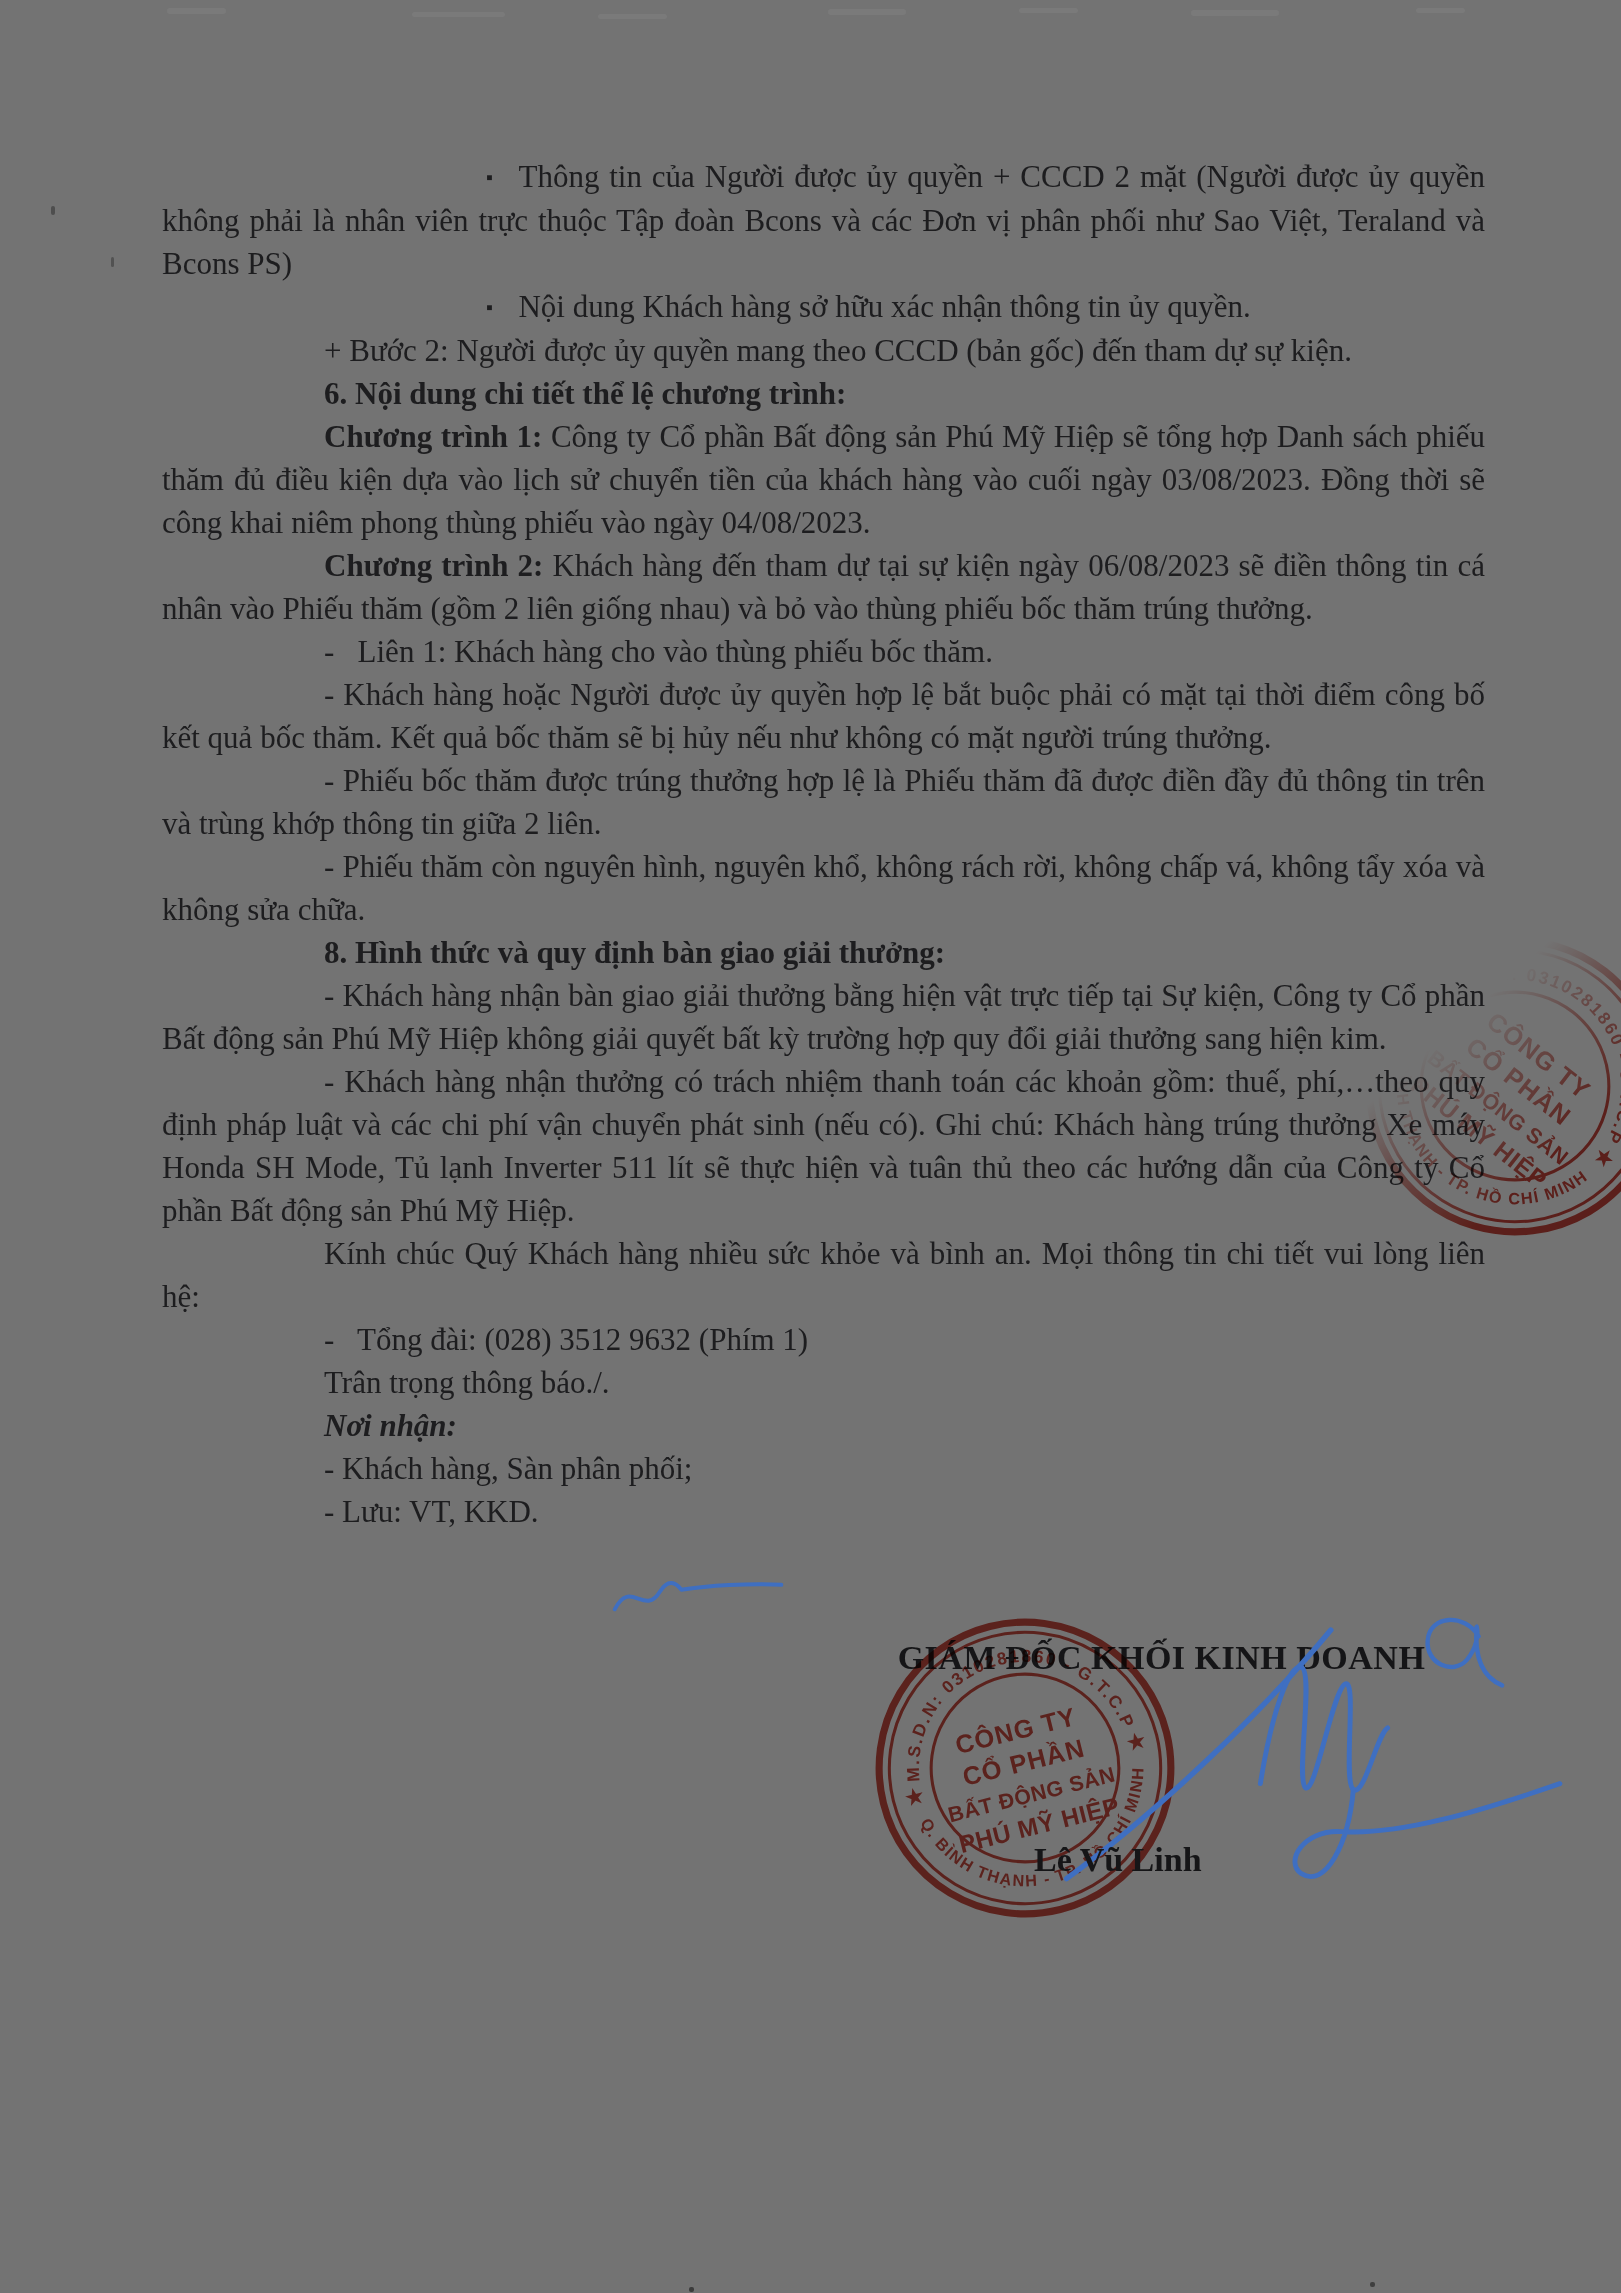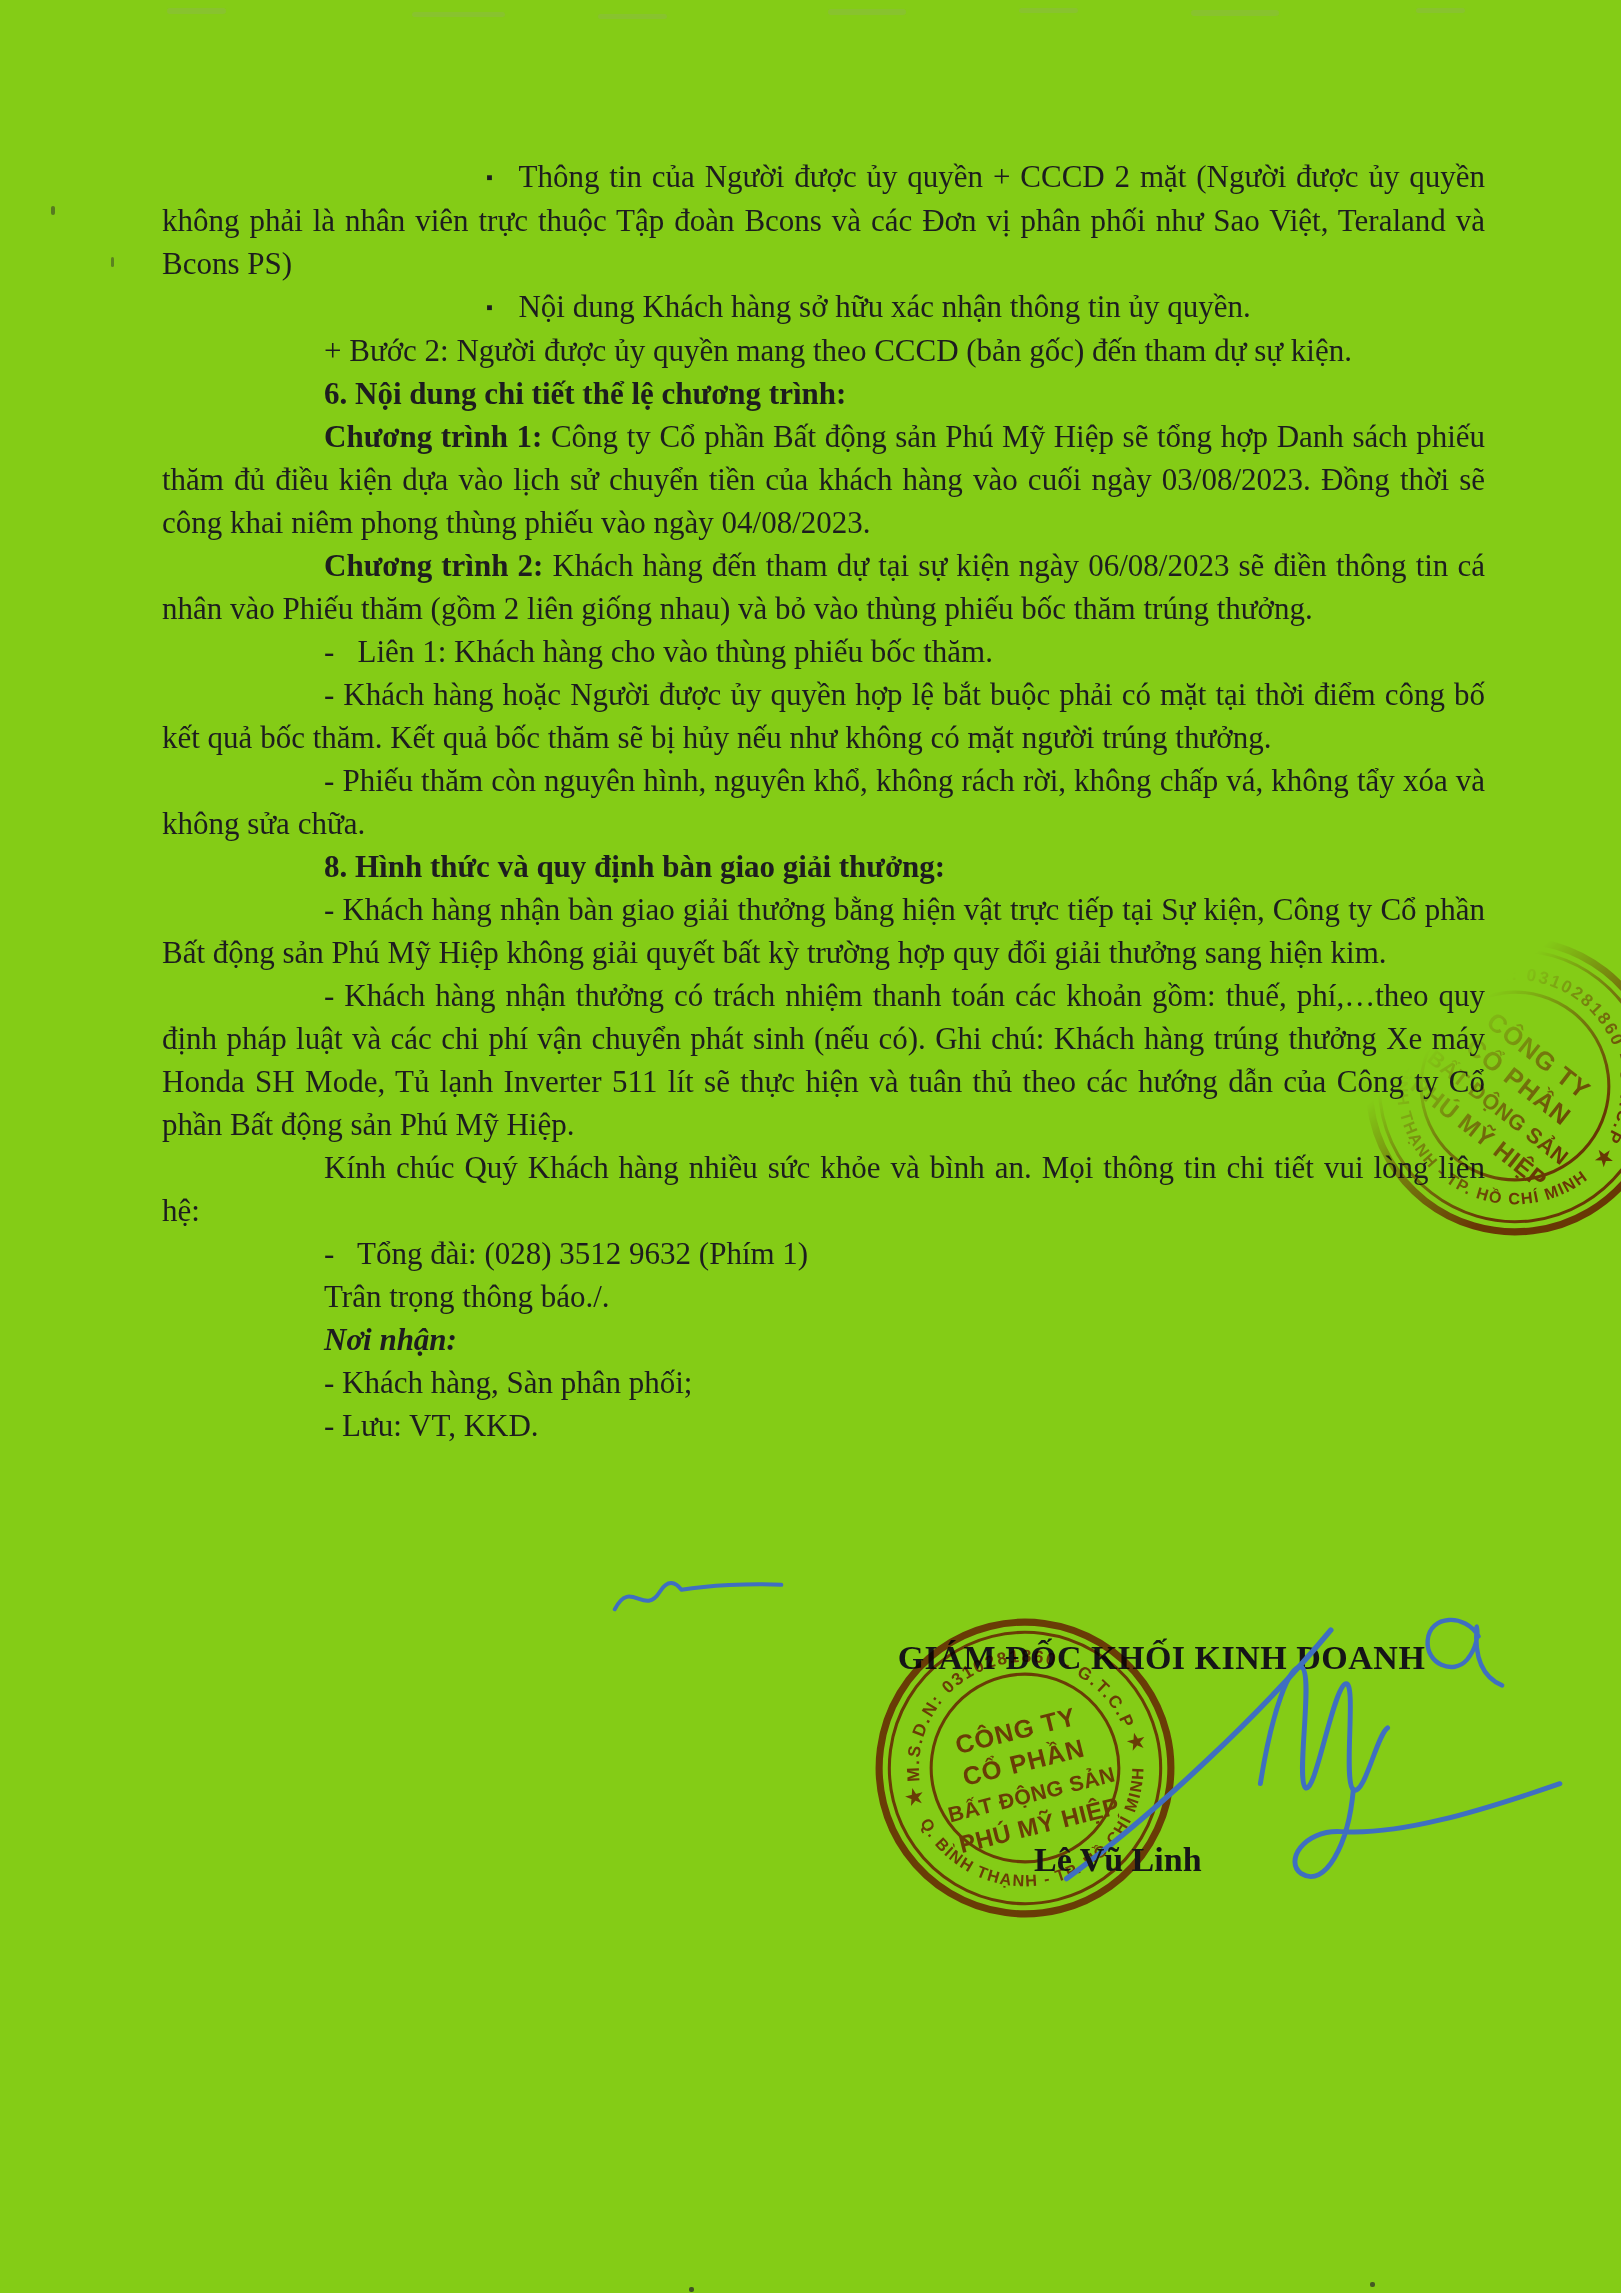--- a/index.html
+++ b/index.html
@@ -1,17 +1,17 @@
 <!DOCTYPE html>
 <html><head>
 <meta charset="utf-8">
 <style>
   html,body{margin:0;padding:0;background:#e9e9e9;}
   .page{
-    position:relative;width:1621px;height:2294px;background:#84cc16;
+    position:relative;width:1621px;height:2294px;background:#737373;
     overflow:hidden;font-family:"Liberation Serif",serif;color:#1d1d1f;
   }
   
   .doc{
     position:absolute;left:162px;top:155px;width:1323px;
     font-size:31px;line-height:43px;text-align:justify;
   }
   .doc p{margin:0;text-indent:162px;}
   .doc p.hang{white-space:pre-wrap;}
   .b{font-weight:bold;}
@@ -72,20 +72,21 @@
 
     <p class="b">6. Nội dung chi tiết thể lệ chương trình:</p>
 
     <p><span class="b">Chương trình 1:</span><span> Công ty Cổ phần Bất động sản Phú Mỹ Hiệp sẽ tổng hợp Danh sách phiếu thăm đủ điều kiện dựa vào lịch sử chuyển tiền của khách hàng vào cuối ngày 03/08/2023. Đồng thời sẽ công khai niêm phong thùng phiếu vào ngày 04/08/2023.</span></p>
 
     <p><span class="b">Chương trình 2:</span><span> Khách hàng đến tham dự tại sự kiện ngày 06/08/2023 sẽ điền thông tin cá nhân vào Phiếu thăm (gồm 2 liên giống nhau) và bỏ vào thùng phiếu bốc thăm trúng thưởng.</span></p>
 
     <p class="hang">-   Liên 1: Khách hàng cho vào thùng phiếu bốc thăm.</p>
 
     <p>- Khách hàng hoặc Người được ủy quyền hợp lệ bắt buộc phải có mặt tại thời điểm công bố kết quả bốc thăm. Kết quả bốc thăm sẽ bị hủy nếu như không có mặt người trúng thưởng.</p>
+    <p>- Phiếu bốc thăm được trúng thưởng hợp lệ là Phiếu thăm đã được điền đầy đủ thông tin trên và trùng khớp thông tin giữa 2 liên.</p>
     <p>-  Phiếu thăm còn nguyên hình, nguyên khổ, không rách rời, không chấp vá, không tẩy xóa và không sửa chữa.</p>
 
     <p class="b">8. Hình thức và quy định bàn giao giải thưởng:</p>
     <p>- Khách hàng nhận bàn giao giải thưởng bằng hiện vật trực tiếp tại Sự kiện, Công ty Cổ phần Bất động sản Phú Mỹ Hiệp không giải quyết bất kỳ trường hợp quy đổi giải thưởng sang hiện kim.</p>
     <p>- Khách hàng nhận thưởng có trách nhiệm thanh toán các khoản gồm: thuế, phí,…theo quy định pháp luật và các chi phí vận chuyển phát sinh (nếu có). Ghi chú: Khách hàng trúng thưởng Xe máy Honda SH Mode, Tủ lạnh Inverter 511 lít sẽ thực hiện và tuân thủ theo các hướng dẫn của Công ty Cổ phần Bất động sản Phú Mỹ Hiệp.</p>
 
     <p>Kính chúc Quý Khách hàng nhiều sức khỏe và bình an. Mọi thông tin chi tiết vui lòng liên hệ:</p>
 
     <p class="hang mt-contact">-   Tổng đài: (028) 3512 9632 (Phím 1)</p>
 

